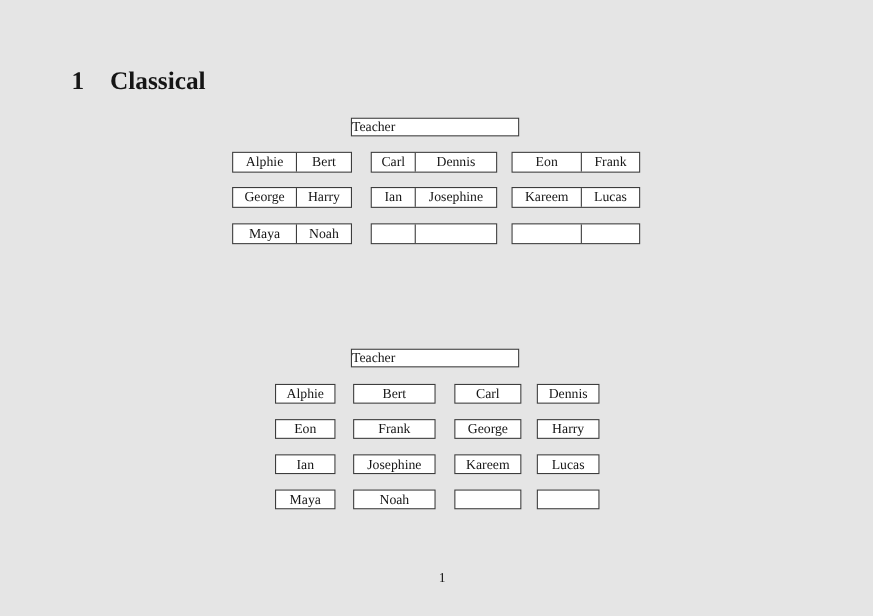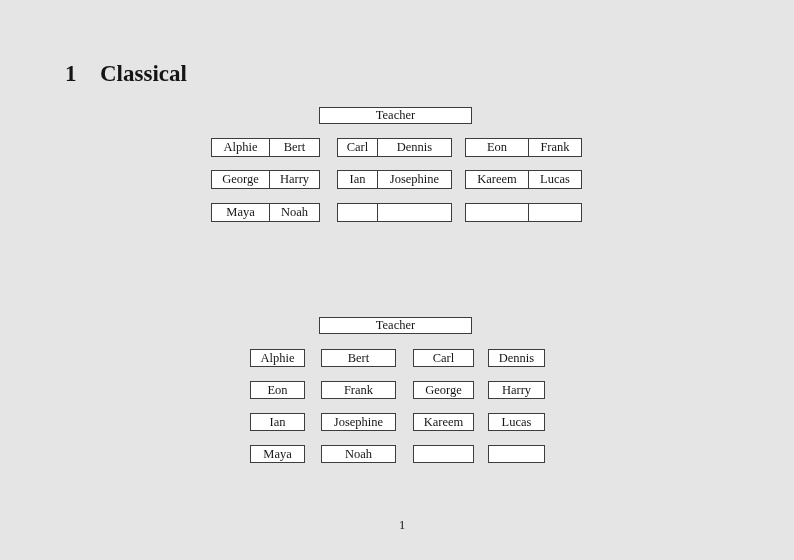--- a/index.html
+++ b/index.html
@@ -23,21 +23,20 @@
   }
   .sec-num { display: inline-block; min-width: 35px; }
   .tbox {
     position: absolute;
     box-sizing: border-box;
     border: 1px solid #3d3d3d;
     width: 153px;
     height: 17px;
     display: flex;
     align-items: center;
-    justify-content: center;
     font-size: 12.5px;
     background: #ffffff;
   }
   .desk {
     position: absolute;
     box-sizing: border-box;
     border: 1px solid #3d3d3d;
     height: 19px;
     display: flex;
     background: #ffffff;

